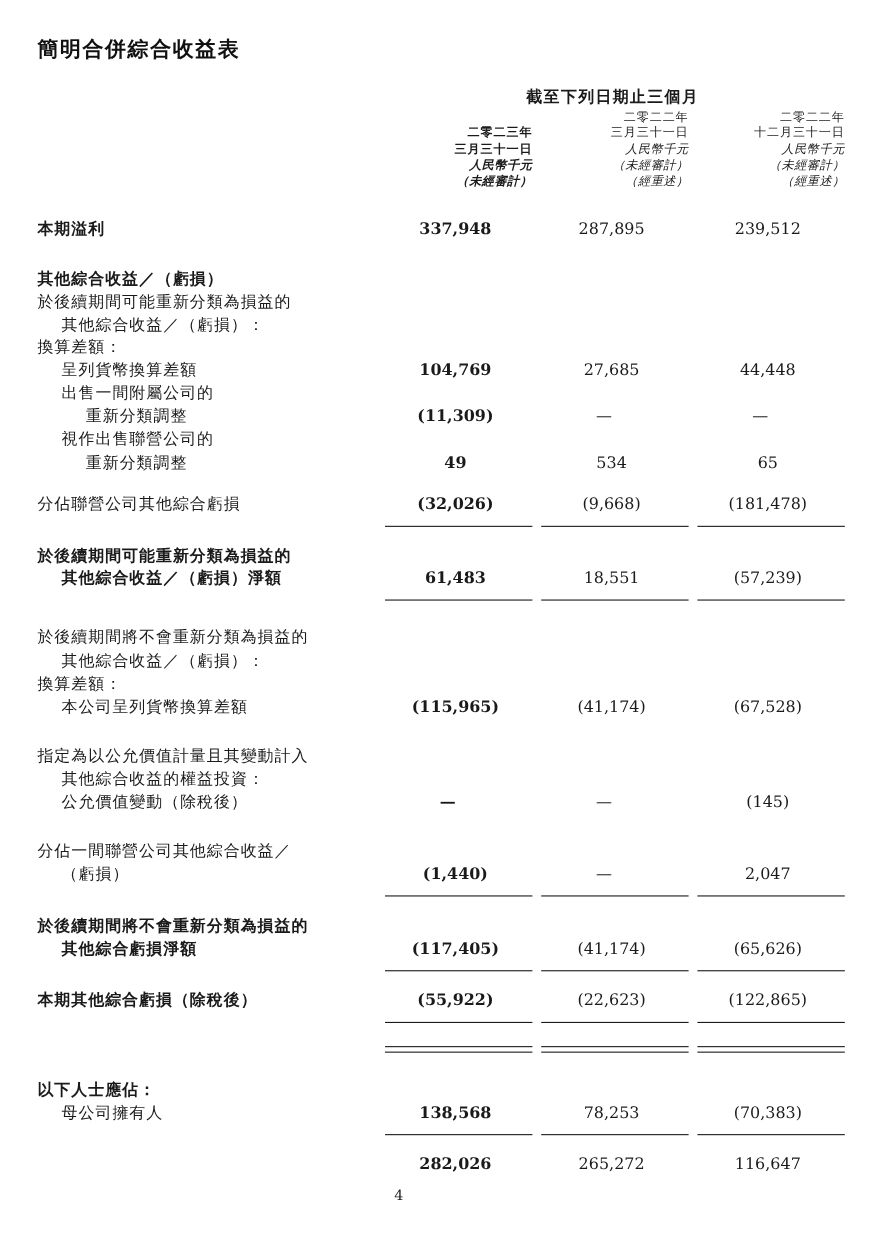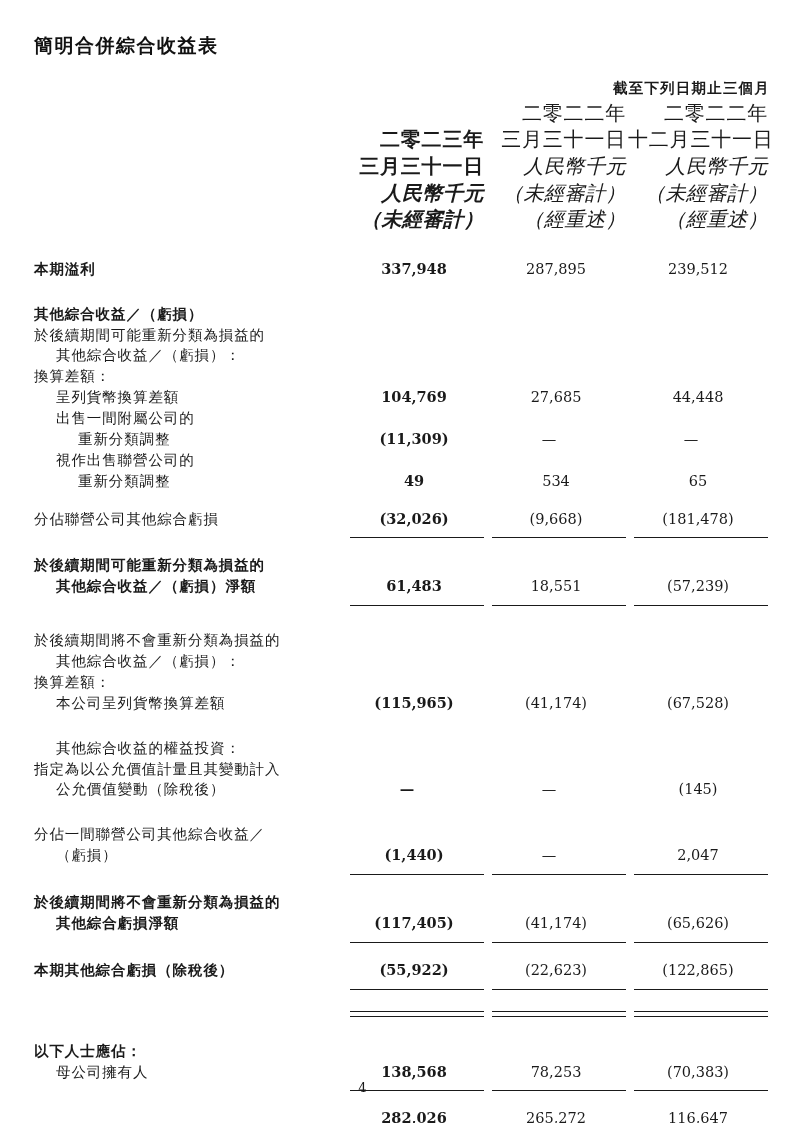--- a/index.html
+++ b/index.html
@@ -43,30 +43,30 @@
   table.stmt col.c-num   { width: 142px; }
 
   td, th {
     padding: 0;
     vertical-align: bottom;
     font-weight: normal;
   }
 
   
   .hdr-span {
-    text-align: right;
+    text-align: center;
     font-size: 14.5px;
     font-weight: bold;
     letter-spacing: 1.2px;
     padding-bottom: 2px;
     white-space: nowrap;
   }
   .hdr-cell {
     text-align: right;
-    font-size: 20px;
+    font-size: 11px;
     line-height: 1.33;
     letter-spacing: 0.8px;
     padding-right: 2px;
     white-space: nowrap;
   }
   .hdr-cell .bold { font-weight: bold; }
   .hdr-cell .ital {
     font-style: italic;
     font-family: "DejaVu Serif", "Liberation Serif", serif;
     letter-spacing: 0.5px;
@@ -302,25 +302,25 @@
         <td class="num b">(115,965)</td>
         <td class="num">(41,174)</td>
         <td class="num">(67,528)</td>
       </tr>
 
       <tr class="gap-l">
           <td colspan="4"></td>
         </tr>
 
       <tr>
+        <td class="lbl">指定為以公允價值計量且其變動計入</td>
+        <td colspan="3"></td>
+      </tr>
+      <tr>
         <td class="lbl ind1">其他綜合收益的權益投資：</td>
-        <td colspan="3"></td>
-      </tr>
-      <tr>
-        <td class="lbl">指定為以公允價值計量且其變動計入</td>
         <td colspan="3"></td>
       </tr>
       <tr>
         <td class="lbl ind1">公允價值變動（除稅後）</td>
         <td class="num b dash">—</td>
         <td class="num dash">—</td>
         <td class="num">(145)</td>
       </tr>
 
       <tr class="gap-l">

